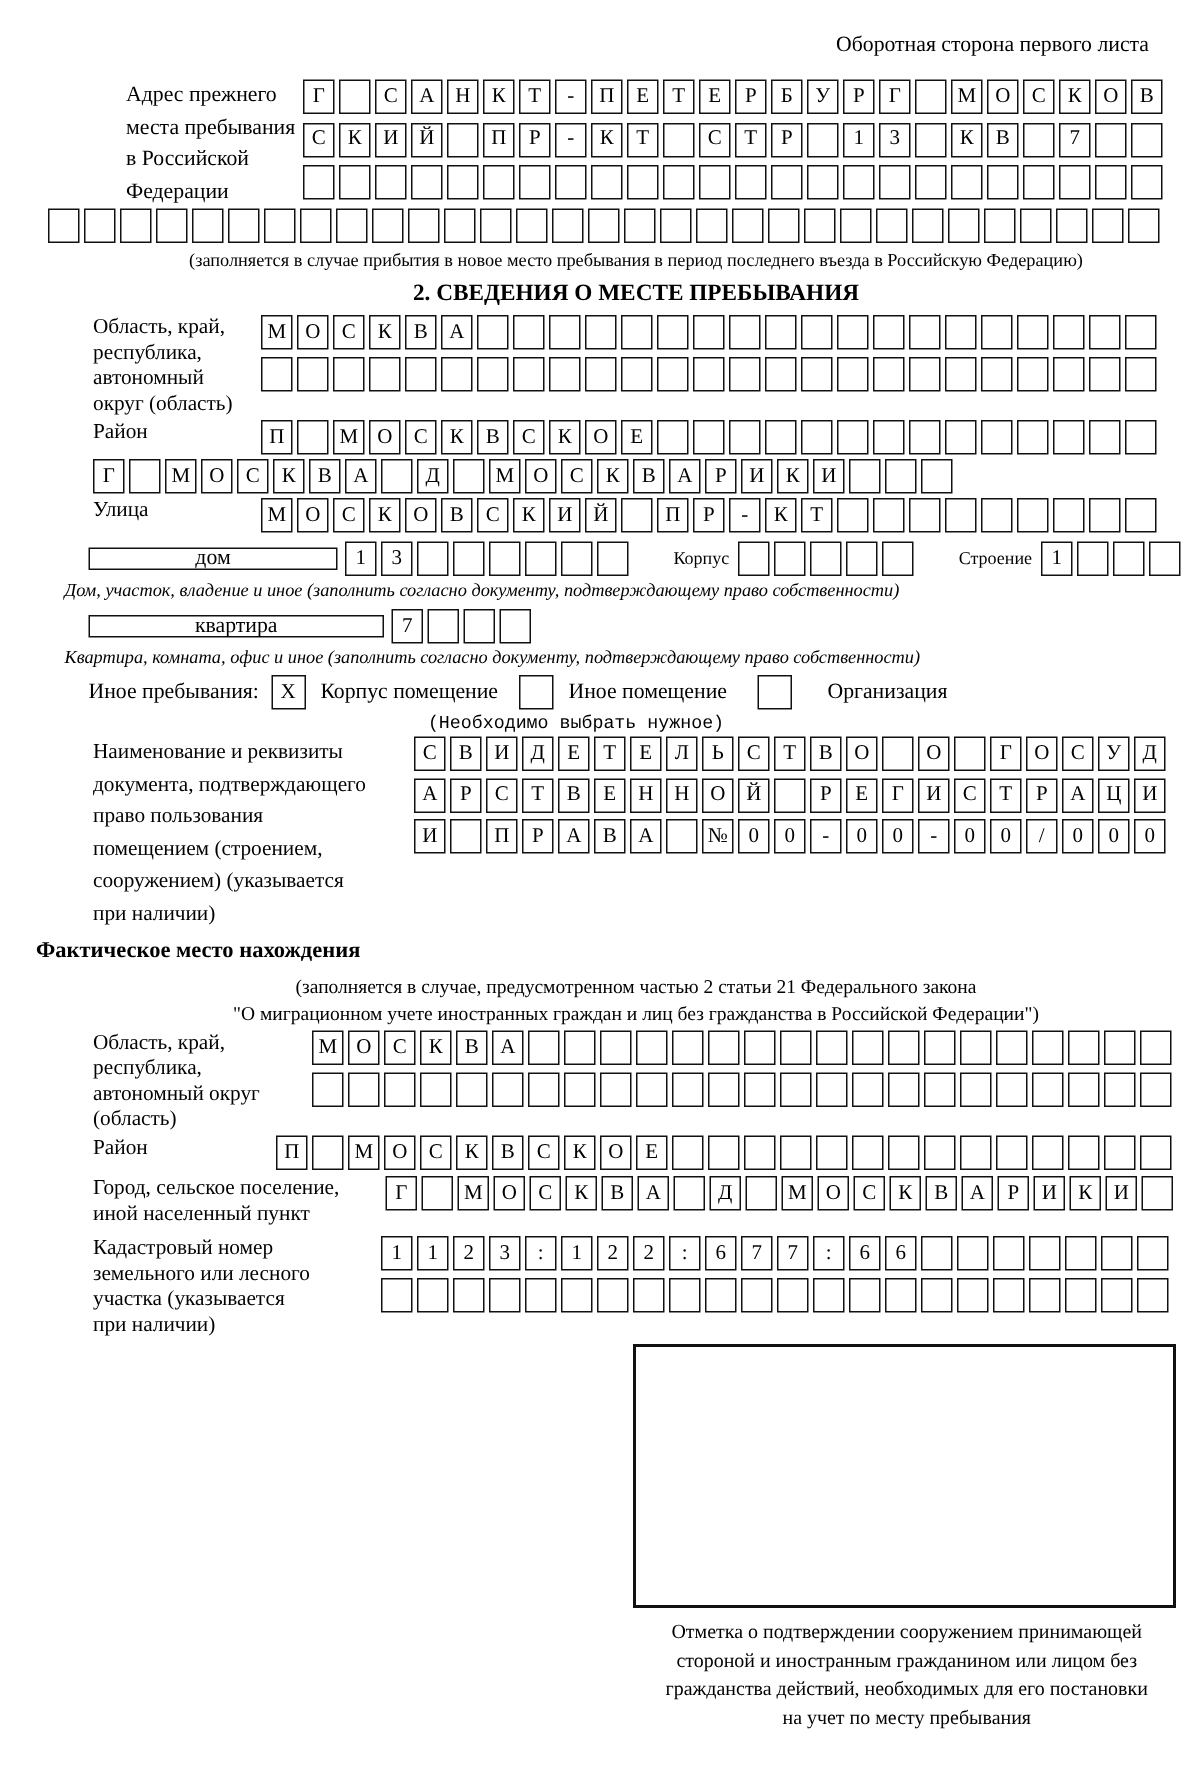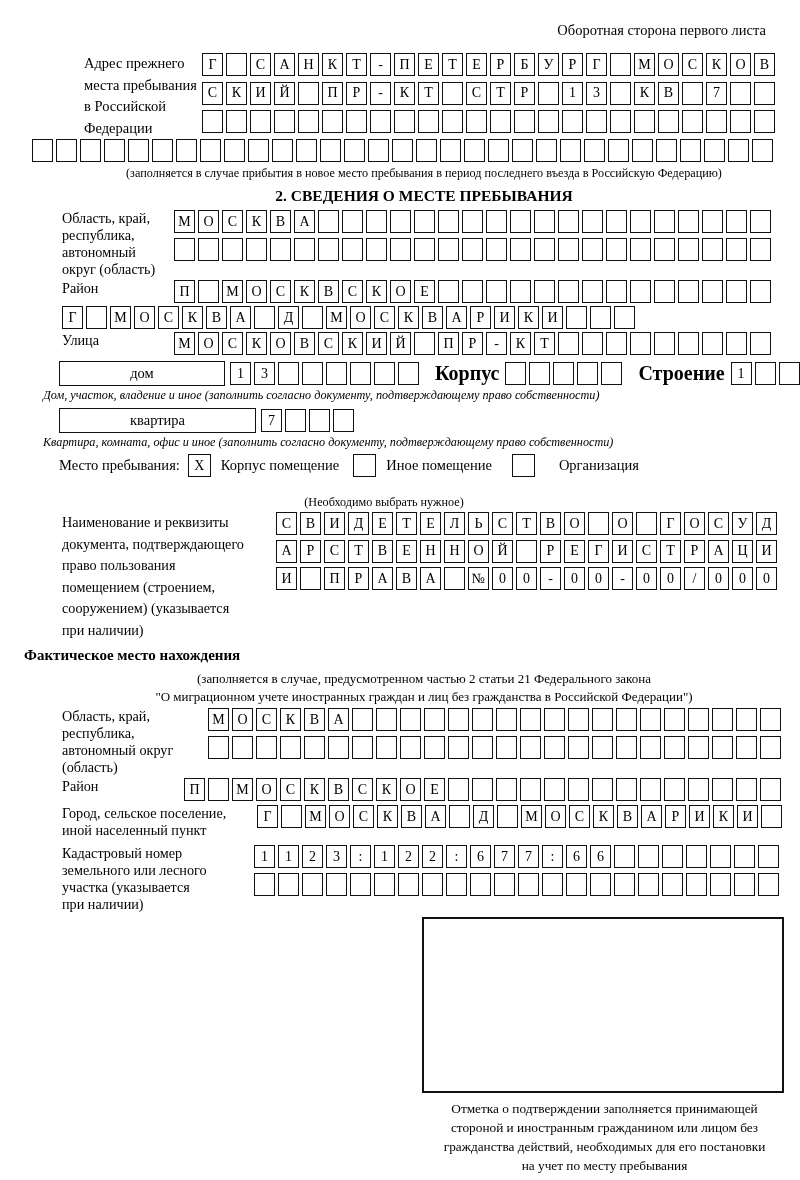--- a/index.html
+++ b/index.html
@@ -18,31 +18,31 @@
   .center-note{text-align:center;font-size:12.2px;margin-top:4px;}
   .sec-title{text-align:center;font-weight:bold;font-size:15.5px;margin-top:6px;}
   
   .frow{display:flex;margin-left:38px;}
   .frow .lbl{font-size:14.2px;line-height:17px;flex:0 0 auto;}
   .w112{width:112px}.w146{width:146px}.w122{width:122px}.w195{width:195px}.w192{width:192px}
   .rows .boxrow{margin-bottom:5px;}
   .mt2{margin-top:2px}.mt3{margin-top:3px}.mt4{margin-top:4px}.mt5{margin-top:5px}.mt6{margin-top:6px}
   
   .inline-row{display:flex;align-items:center;margin-left:35px;}
-  .wide-box{box-sizing:border-box;border:1.8px solid #111;height:25px;display:flex;
+  .wide-box{box-sizing:border-box;border:1.8px solid #111;height:15px;display:flex;
             align-items:center;justify-content:center;font-size:14.5px;flex:0 0 auto;}
   .dom-box{width:166px;margin-right:5px;}
   .kv-box{width:197px;margin-right:5px;}
-  .inline-lbl{margin:0 6px 0 16px;font-size:20px;font-weight:bold;}
+  .inline-lbl{margin:0 6px 0 30px;font-size:12px;}
   .small-note{font-size:12.2px;margin:2px 0 0 19px;font-style:italic;}
   
   .mesto{display:flex;align-items:center;margin:4px 0 0 35px;font-size:14.5px;}
   .chk{box-sizing:border-box;width:23px;height:23px;border:1.7px solid #111;display:flex;
        align-items:center;justify-content:center;font-size:14px;flex:0 0 auto;}
-  .choose-note{width:720px;text-align:center;font-size:12.2px;margin-top:18px;}
+  .choose-note{width:720px;text-align:center;font-size:12.2px;margin-top:2px;font-family:Liberation Mono, monospace;}
   
   .doc{display:flex;margin:2px 0 0 38px;}
   .doc-label{width:214px;font-size:14.2px;line-height:21.5px;}
   .doc-rows .boxrow{margin-bottom:4.5px;}
   
   .fact-title{text-align:left;font-weight:bold;font-size:15px;margin-top:6px;}
   .fact-note{text-align:center;font-size:13px;line-height:17.5px;}
   .fact-note-wrap{margin-top:6px;}
   
   .stamp-box{box-sizing:border-box;width:362px;height:176px;border:2px solid #111;
@@ -372,21 +372,21 @@
     <div class="boxrow">
         <span class="cb">7</span>
         <span class="cb"></span>
         <span class="cb"></span>
         <span class="cb"></span>
       </div>
   </div>
   <div class="small-note">Квартира, комната, офис и иное (заполнить согласно документу, подтверждающему право собственности)</div>
 
   <div class="mesto">
-    <span>Место пребывания:</span>
+    <span>Иное пребывания:</span>
     <span class="chk" style="margin-left:8px">X</span>
     <span style="margin-left:10px">Корпус помещение</span>
     <span class="chk" style="margin-left:14px"></span>
     <span style="margin-left:10px">Иное помещение</span>
     <span class="chk" style="margin-left:20px"></span>
     <span style="margin-left:24px">Организация</span>
   </div>
   <div class="choose-note">(Необходимо выбрать нужное)</div>
 
   <div class="doc">
@@ -656,19 +656,19 @@
           <span class="cb"></span>
           <span class="cb"></span>
           <span class="cb"></span>
           <span class="cb"></span>
         </div>
     </div>
   </div>
 
   <div class="stamp-box"></div>
   <div class="stamp-caption">
-    <div>Отметка о подтверждении заполняется принимающей</div>
+    <div>Отметка о подтверждении сооружением принимающей</div>
     <div>стороной и иностранным гражданином или лицом без</div>
     <div>гражданства действий, необходимых для его постановки</div>
     <div>на учет по месту пребывания</div>
   </div>
 
 </div>
 
 </body></html>

